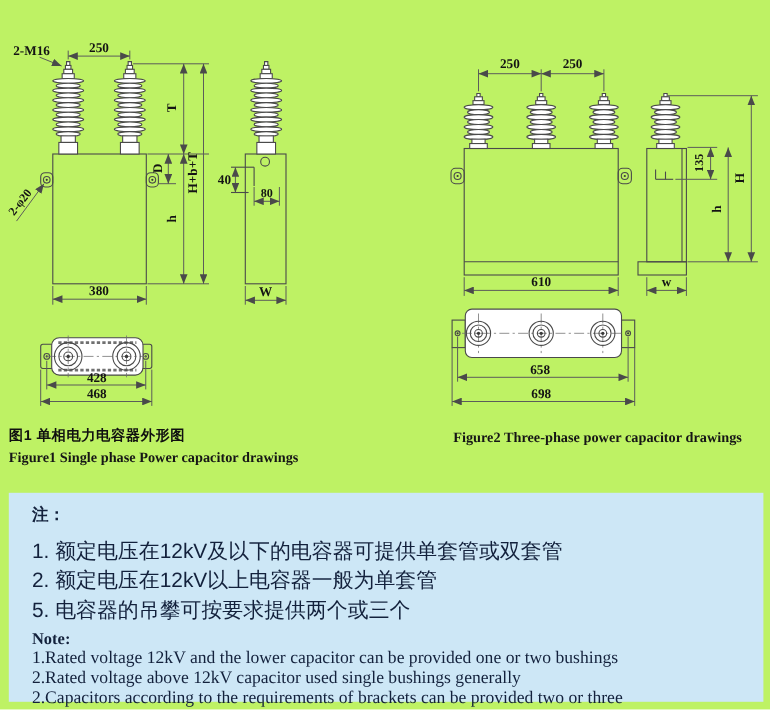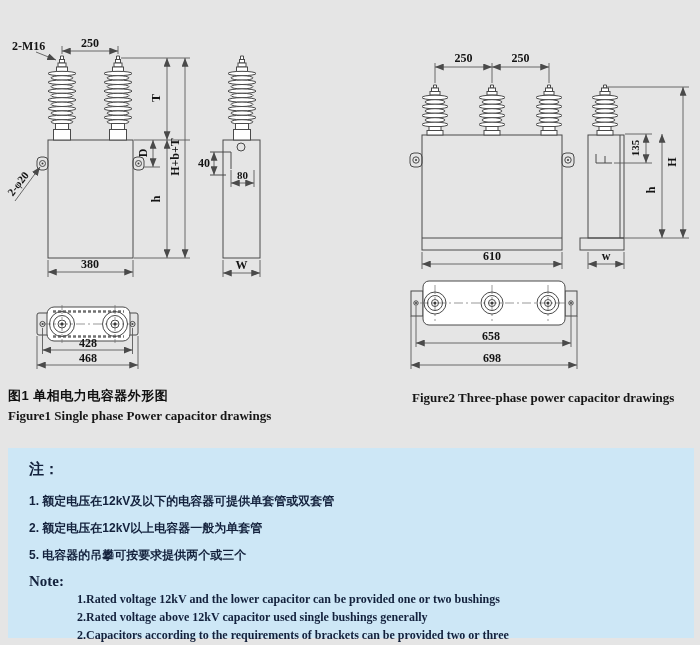--- a/index.html
+++ b/index.html
@@ -1,41 +1,41 @@
 <!DOCTYPE html>
 <html><head>
 <meta charset="utf-8">
 <style>
   html,body { margin:0; padding:0; background:#fff; }
   .page {
-    position:relative; width:700px; height:645px; background:#e5e5e5;
+    position:relative; width:700px; height:645px; background:#bef264;
     font-family:"Liberation Sans", sans-serif; overflow:hidden;
   }
   svg.drawings { position:absolute; left:0; top:0; }
   svg .ln   { stroke:#4a4a4a; stroke-width:1; fill:none; }
   svg .thin { stroke:#5a5a5a; stroke-width:0.9; fill:none; }
   svg .fill-w { fill:#ffffff; stroke:#4a4a4a; stroke-width:1; }
   svg .dot  { fill:#3a3a3a; stroke:none; }
   svg .cl   { stroke:#6e6e6e; stroke-width:0.7; stroke-dasharray:9 3 2 3; fill:none; }
   svg .hatch{ stroke:#707070; stroke-width:2.4; stroke-dasharray:3 2; fill:none; }
   svg .dim  { font-family:"Liberation Serif", serif; font-weight:bold; font-size:12px; fill:#141414; }
   svg .dim-s{ font-family:"Liberation Serif", serif; font-weight:bold; font-size:11px; fill:#141414; }
   .cap { position:absolute; }
   .cap-zh { font-weight:bold; font-size:13px; color:#101010; letter-spacing:0.5px;
             font-family:"Liberation Sans", sans-serif; }
   .cap-en { font-weight:bold; font-size:13px; color:#161616; margin-top:3px;
             font-family:"Liberation Serif", serif; }
   .notes { position:absolute; left:8px; top:448px; width:686px; height:190px;
            background:#cde7f6; box-sizing:border-box; padding:11px 12px 0 21px; color:#13213c; }
   .note-zh-header { font-weight:bold; font-size:15px; line-height:20px; margin-bottom:13px; }
-  .note-zh-item   { font-weight:bold; font-size:12px; line-height:19px; margin-bottom:8px; }
+  .note-zh-item   { font-weight:normal; font-size:19px; line-height:19px; margin-bottom:8px; }
   .note-en-header { font-family:"Liberation Serif", serif; font-weight:bold; font-size:15px;
                     line-height:17px; margin-top:3px; }
-  .note-en-item   { font-family:"Liberation Serif", serif; font-weight:bold; font-size:12px;
-                    line-height:18px;margin-left:48px; }
+  .note-en-item   { font-family:"Liberation Serif", serif; font-weight:normal; font-size:16px;
+                    line-height:18px; }
 </style>
 </head>
 <body>
 
 <div class="page">
 
   <svg class="drawings" width="700" height="390" viewBox="0 0 700 390" xmlns="http://www.w3.org/2000/svg" xmlns:xlink="http://www.w3.org/1999/xlink">
     <defs>
       <marker id="arr" viewBox="0 0 10 8" refX="10" refY="4" markerWidth="9" markerHeight="7" orient="auto-start-reverse" markerUnits="userSpaceOnUse">
         <path d="M0,0 L10,4 L0,8 z" fill="#4a4a4a"></path>

